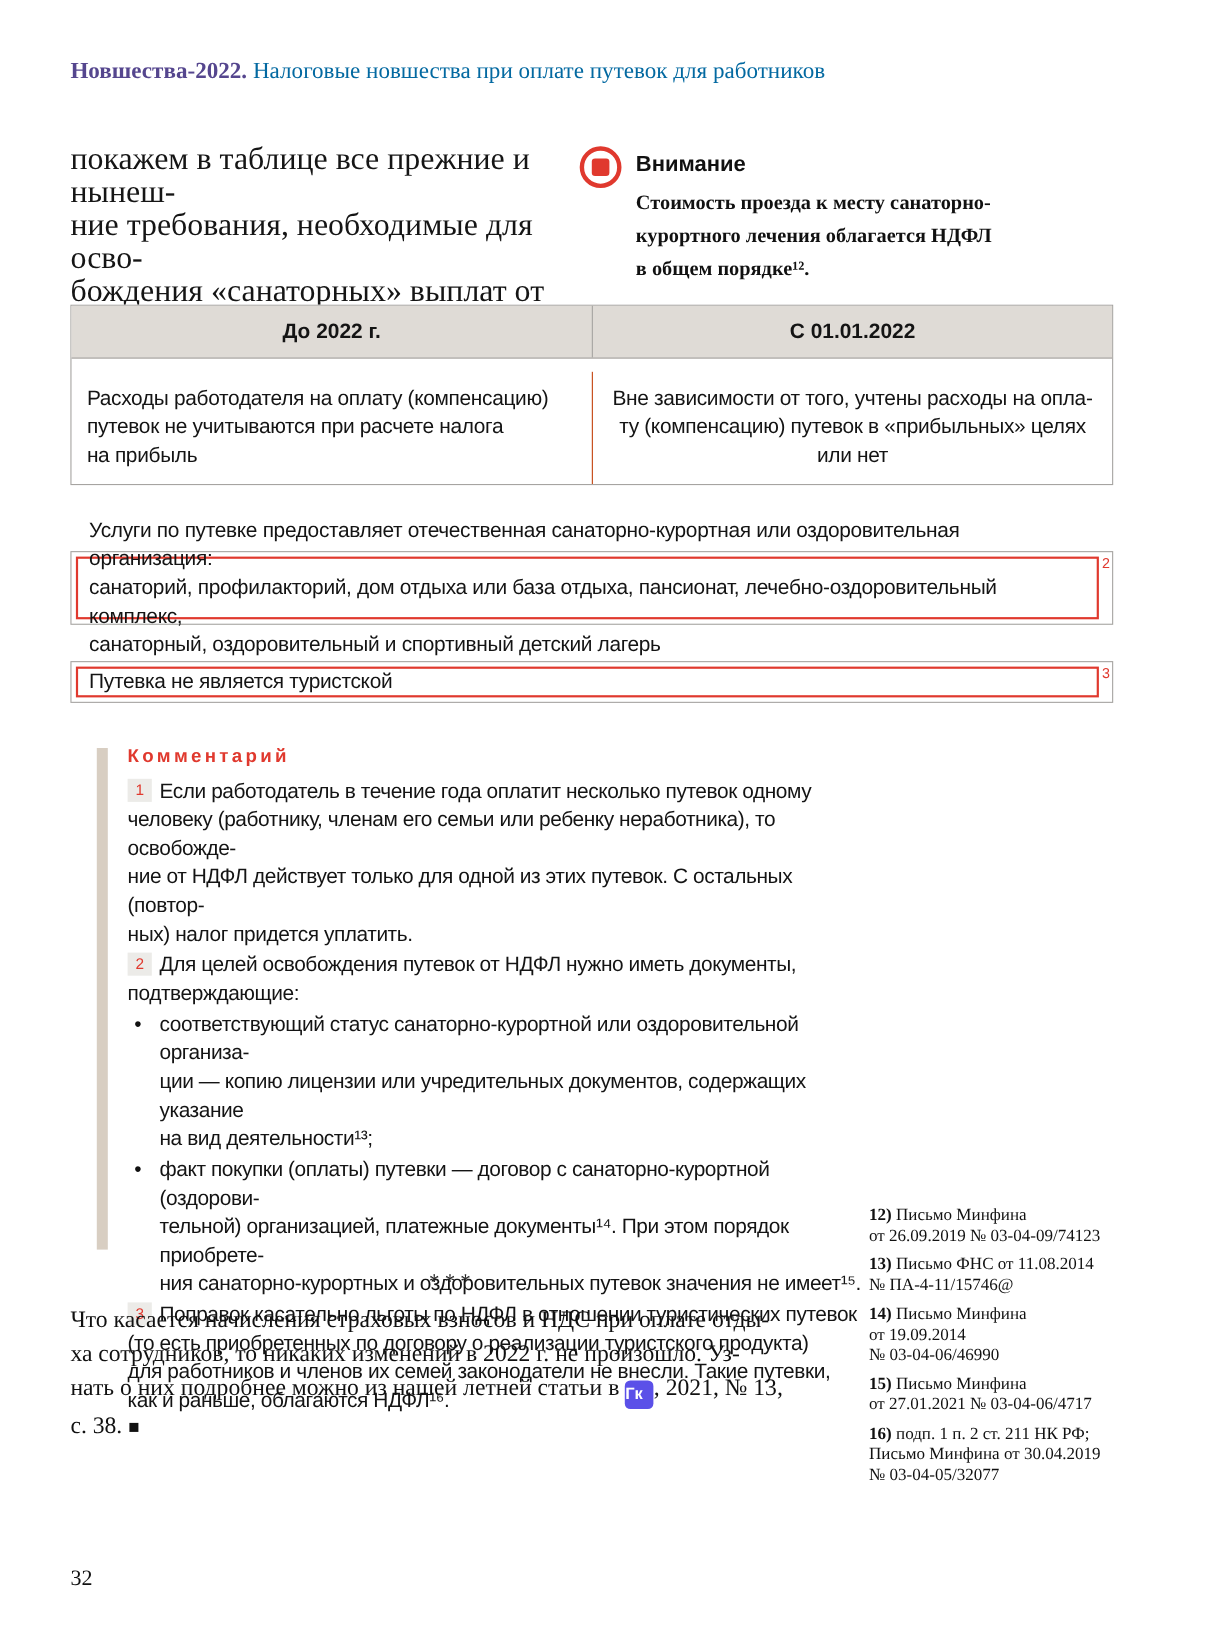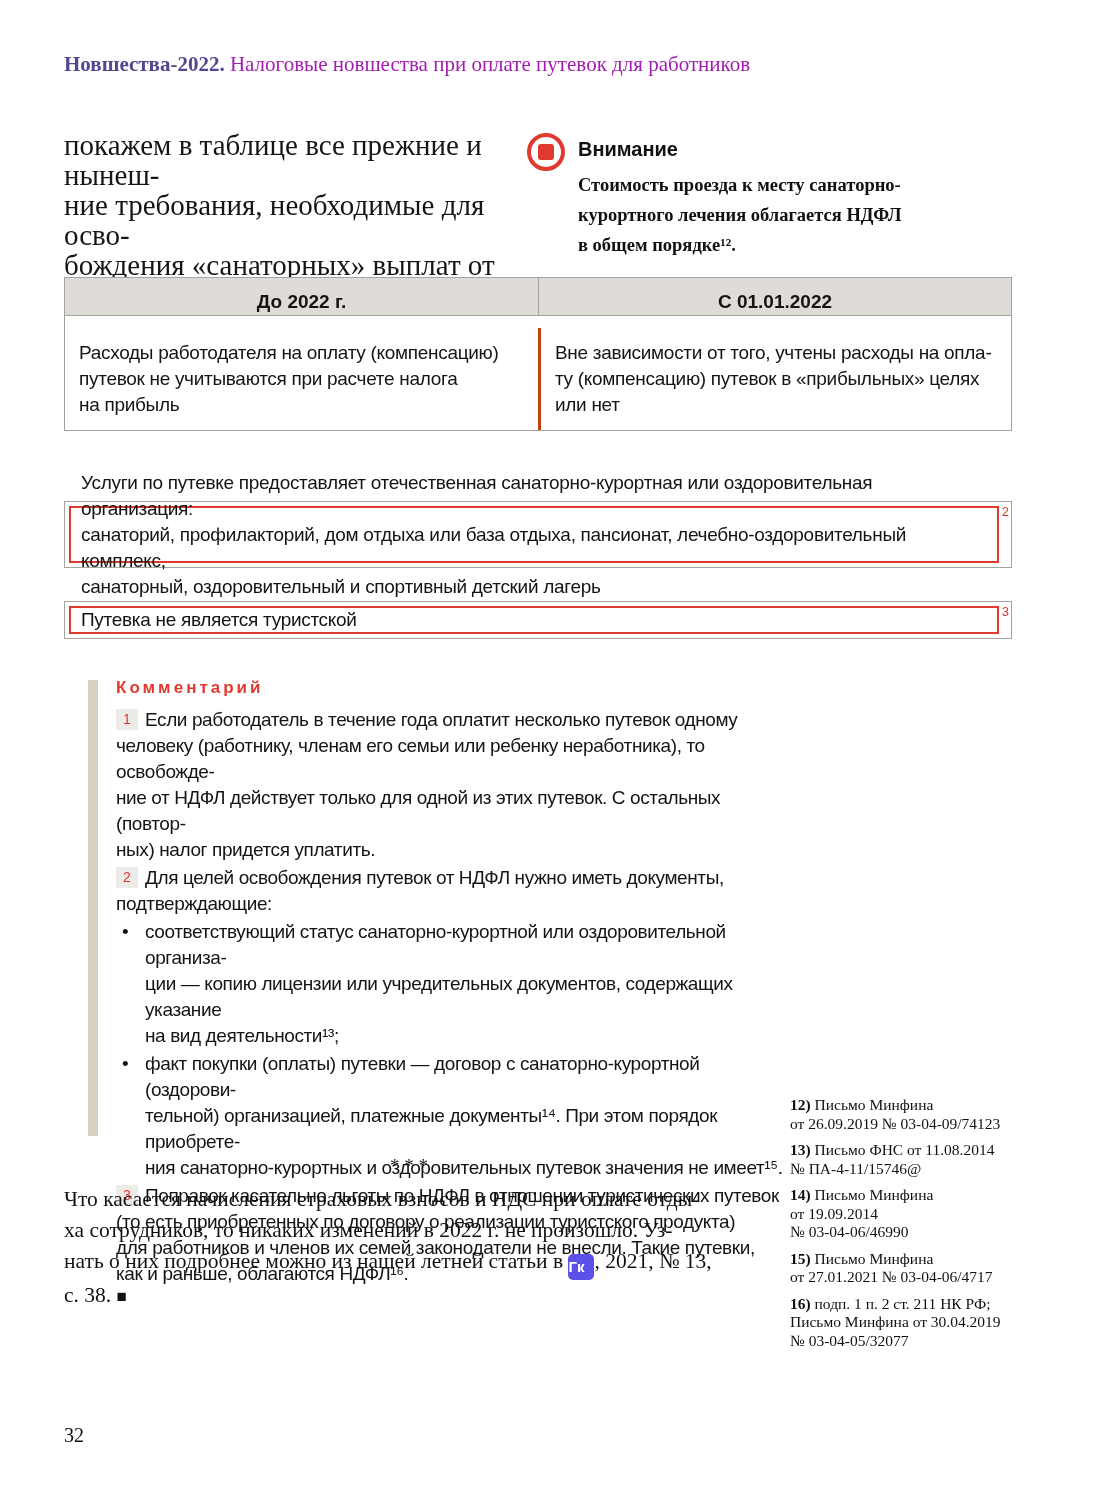--- a/index.html
+++ b/index.html
@@ -6,44 +6,44 @@
   html,body { background:#fff; }
   .page {
     position:relative; width:1104px; height:1500px; background:#ffffff;
     font-family:"Liberation Sans", sans-serif; color:#141414; overflow:hidden;
   }
   .pre { white-space:pre-line; }
 
   
   .runhead { position:absolute; left:64px; top:52px; font-family:"Liberation Serif", serif; font-size:21px; }
   .runhead .kicker { font-weight:bold; color:#55468e; }
-  .runhead .rh-title { color:#a21caf; }
+  .runhead .rh-title { color:#0369a1; }
 
   
   .intro { position:absolute; left:64px; top:130px; width:450px;
     font-family:"Liberation Serif", serif; font-size:29px; line-height:30px; color:#151515; }
 
   
   .att-icon { position:absolute; left:527px; top:133px; width:38px; height:38px;
     border:4px solid #e0392e; border-radius:50%; display:flex; align-items:center; justify-content:center; }
   .att-icon-square { width:16px; height:16px; background:#e0392e; border-radius:3px; }
   .att-title { position:absolute; left:578px; top:138px; font-family:Liberation Sans, sans-serif;
     font-weight:bold; font-size:20px; color:#111; }
   .att-body { position:absolute; left:578px; top:170px; width:390px;
     font-family:"Liberation Serif", serif; font-weight:bold; font-size:18.5px; line-height:30px; color:#111; }
 
   
   .tbl { position:absolute; left:64px; top:277px; width:948px; border:1px solid #a6a4a1; background:#fff; }
   .tbl-head-row { display:flex; background:#dfdbd6; border-bottom:1px solid #a6a4a1; }
-  .tbl-th { width:50%; text-align:center; font-weight:bold; font-size:19px; padding:13px 8px 2px; }
+  .tbl-th { width:50%; text-align:center; font-weight:bold; font-size:19px; padding:13px 8px 12px; }
   .tbl-th + .tbl-th { border-left:1px solid #a6a4a1; }
   .tbl-row { display:flex; }
   .tbl-row + .tbl-row { border-top:1px solid #a6a4a1; }
   .tbl-td { width:50%; font-size:19px; letter-spacing:-0.3px; line-height:26px; padding:12px 14px;margin-top:12px; }
-  .tbl-td + .tbl-td { border-left:3px solid #c2410c; }
+  .tbl-td + .tbl-td { border-left:1px solid #c2410c;text-align:center; }
   .cell-with-box { position:relative; padding:0; min-height:66px; }
   .cell-red-box { position:absolute; left:4px; top:4px; right:13px; bottom:4px;
     border:2px solid #e0392e; padding:6px 10px; font-size:19px; letter-spacing:-0.3px; line-height:26px; }
   .box-note { position:absolute; top:3px; right:2px; color:#e0392e; font-size:13px; line-height:13px; }
 
   
   .gray-box { position:absolute; left:64px; width:948px; border:1px solid #a6a4a1; background:#fff; }
   .gb-b { top:501px; height:67px; }
   .gb-c { top:601px; height:38px; }
   .full-red-box { position:absolute; left:4px; top:4px; right:12px; bottom:4px;

